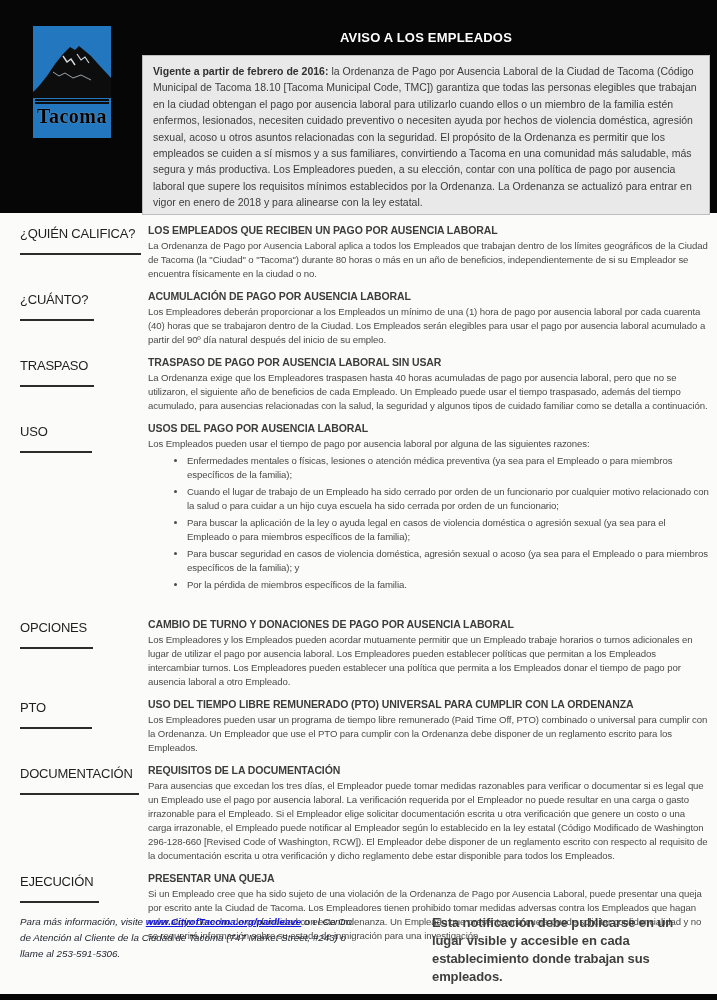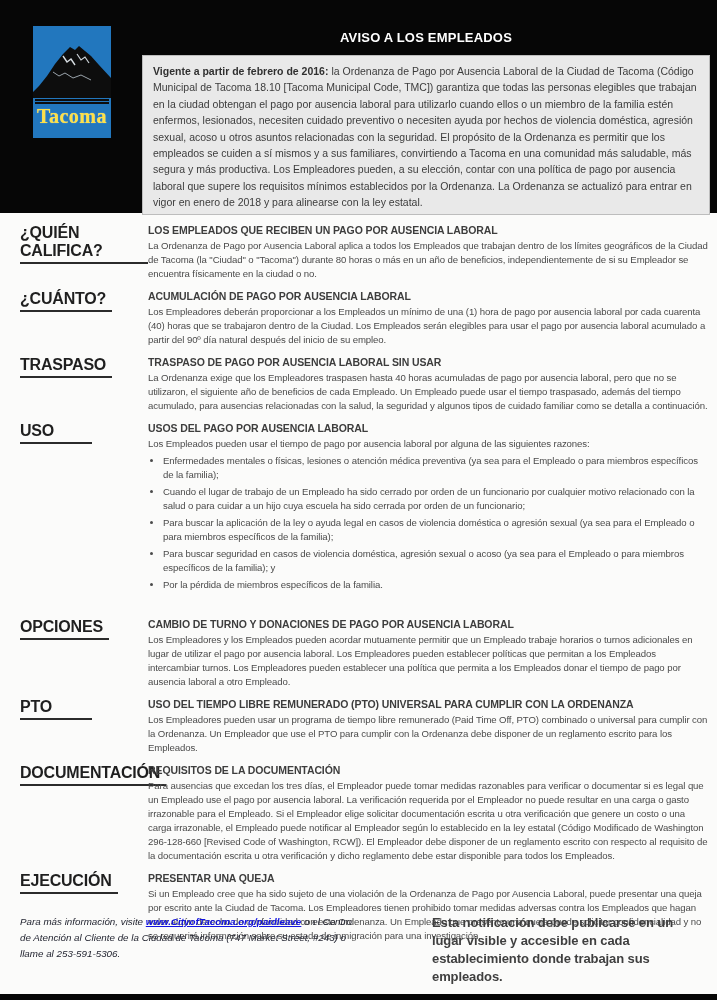--- a/index.html
+++ b/index.html
@@ -15,52 +15,52 @@
     background:#060606;
   }
   .logo {
     position:absolute; left:33px; top:26px; width:78px; height:112px;
     background:#2277be; display:flex; flex-direction:column; overflow:hidden;
   }
   .logo svg { display:block; width:78px; height:66px; margin-top:6px; }
   .logo .gline { height:2px; background:#0d0d0d; margin:1px 2px 0 2px; }
   .logo-word {
     font-family:"Liberation Serif", serif; font-weight:bold;
-    font-size:20px; line-height:22px; color:#fde047; text-align:center;
+    font-size:20px; line-height:22px; color:#000000; text-align:center;
     letter-spacing:.5px; text-shadow:0 0 1px rgba(230,230,230,.75);
     margin-top:1px;
   }
   .header-title {
     position:absolute; left:142px; top:30px; width:568px;
     text-align:center; color:#ffffff; font-weight:bold; font-size:13px;
     letter-spacing:.2px;
   }
   .intro-box {
     position:absolute; left:142px; top:55px; width:568px; height:160px;
     background:#e9e9e9; border:1px solid #bdbdbd; padding:7px 10px 6px 10px;
     font-size:10.5px; line-height:16.4px; color:#3c3c3c;
   }
   .intro-box b { color:#303030; }
   
   .main { position:absolute; left:0; top:224px; width:717px; padding:0 7px 0 20px; }
   .section { display:flex; margin-bottom:9px; }
   .section-label-col { width:128px; flex:0 0 128px; }
   .section-label {
-    display:inline-block; min-width:72px; font-size:16px; font-weight:bold;
+    display:inline-block; min-width:72px; font-size:13px; font-weight:normal;
     color:#1f1f1f; letter-spacing:-.2px; border-bottom:2px solid #2b2b2b;
-    padding:0 6px 2px 0;
+    padding:0 6px 12px 0;
   }
   .section-content { flex:1 1 auto; max-width:562px; }
   .section-heading {
     font-size:10.5px; font-weight:bold; color:#3d3d3d;
     letter-spacing:-.1px; margin-bottom:3px;
   }
   .section-body { font-size:9.6px; line-height:14px; color:#4b4b4b; letter-spacing:-.1px; }
   .section-bullets { margin:3px 0 0 15px; }
-  .section-bullets li { margin-bottom:3px; font-size:9.6px; line-height:14px; color:#4b4b4b; letter-spacing:-.1px; }
+  .section-bullets li { margin-bottom:3px; font-size:9.6px; line-height:14px; color:#4b4b4b; letter-spacing:-.1px;margin-left:24px; }
   .section-uso { margin-bottom:23px; }
   
   .footer { position:absolute; left:0; top:908px; width:717px; padding:6px 16px 0 20px; display:flex;gap:40px; }
   .footer-left {
     width:332px; flex:0 0 332px; font-style:italic; font-size:9.8px;
     line-height:16px; color:#232531;
   }
   .footer-left a { color:#1212e0; font-weight:bold; text-decoration:underline; }
   .footer-right { flex:1 1 auto; padding-left:40px; }
   .footer-note { font-weight:bold; font-size:13px; line-height:18px; color:#3f3f3f; letter-spacing:-.1px; }

